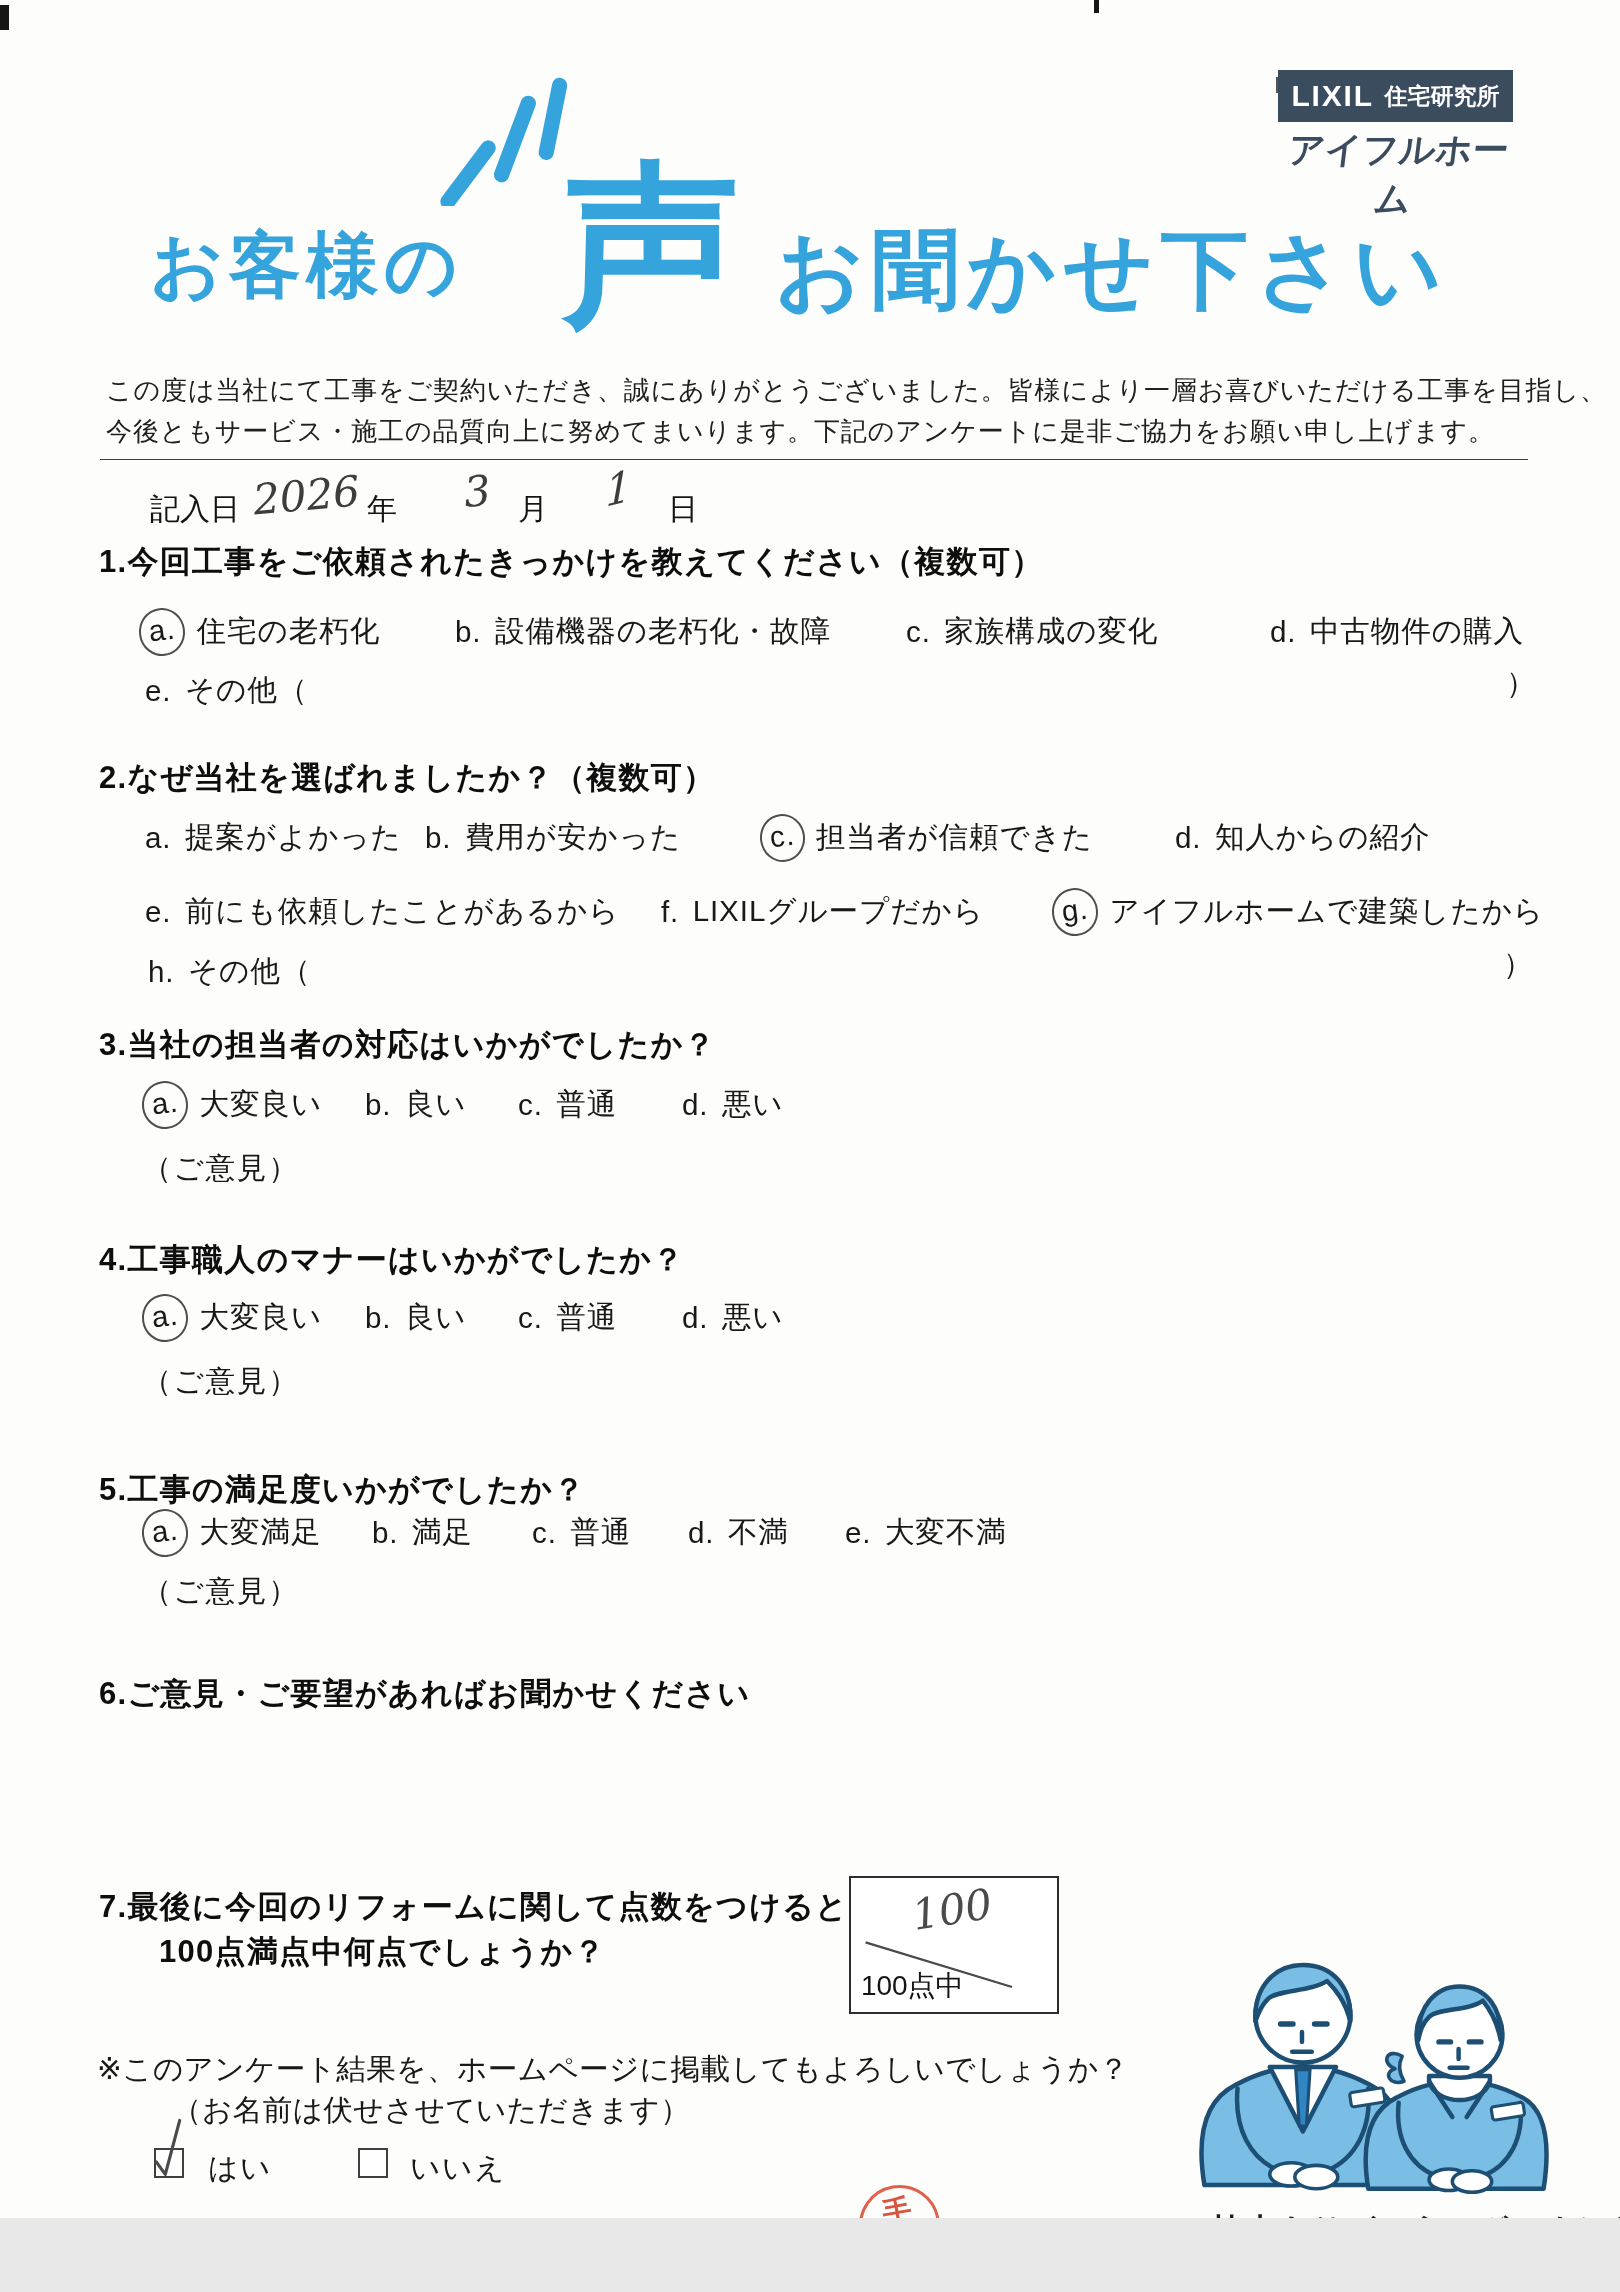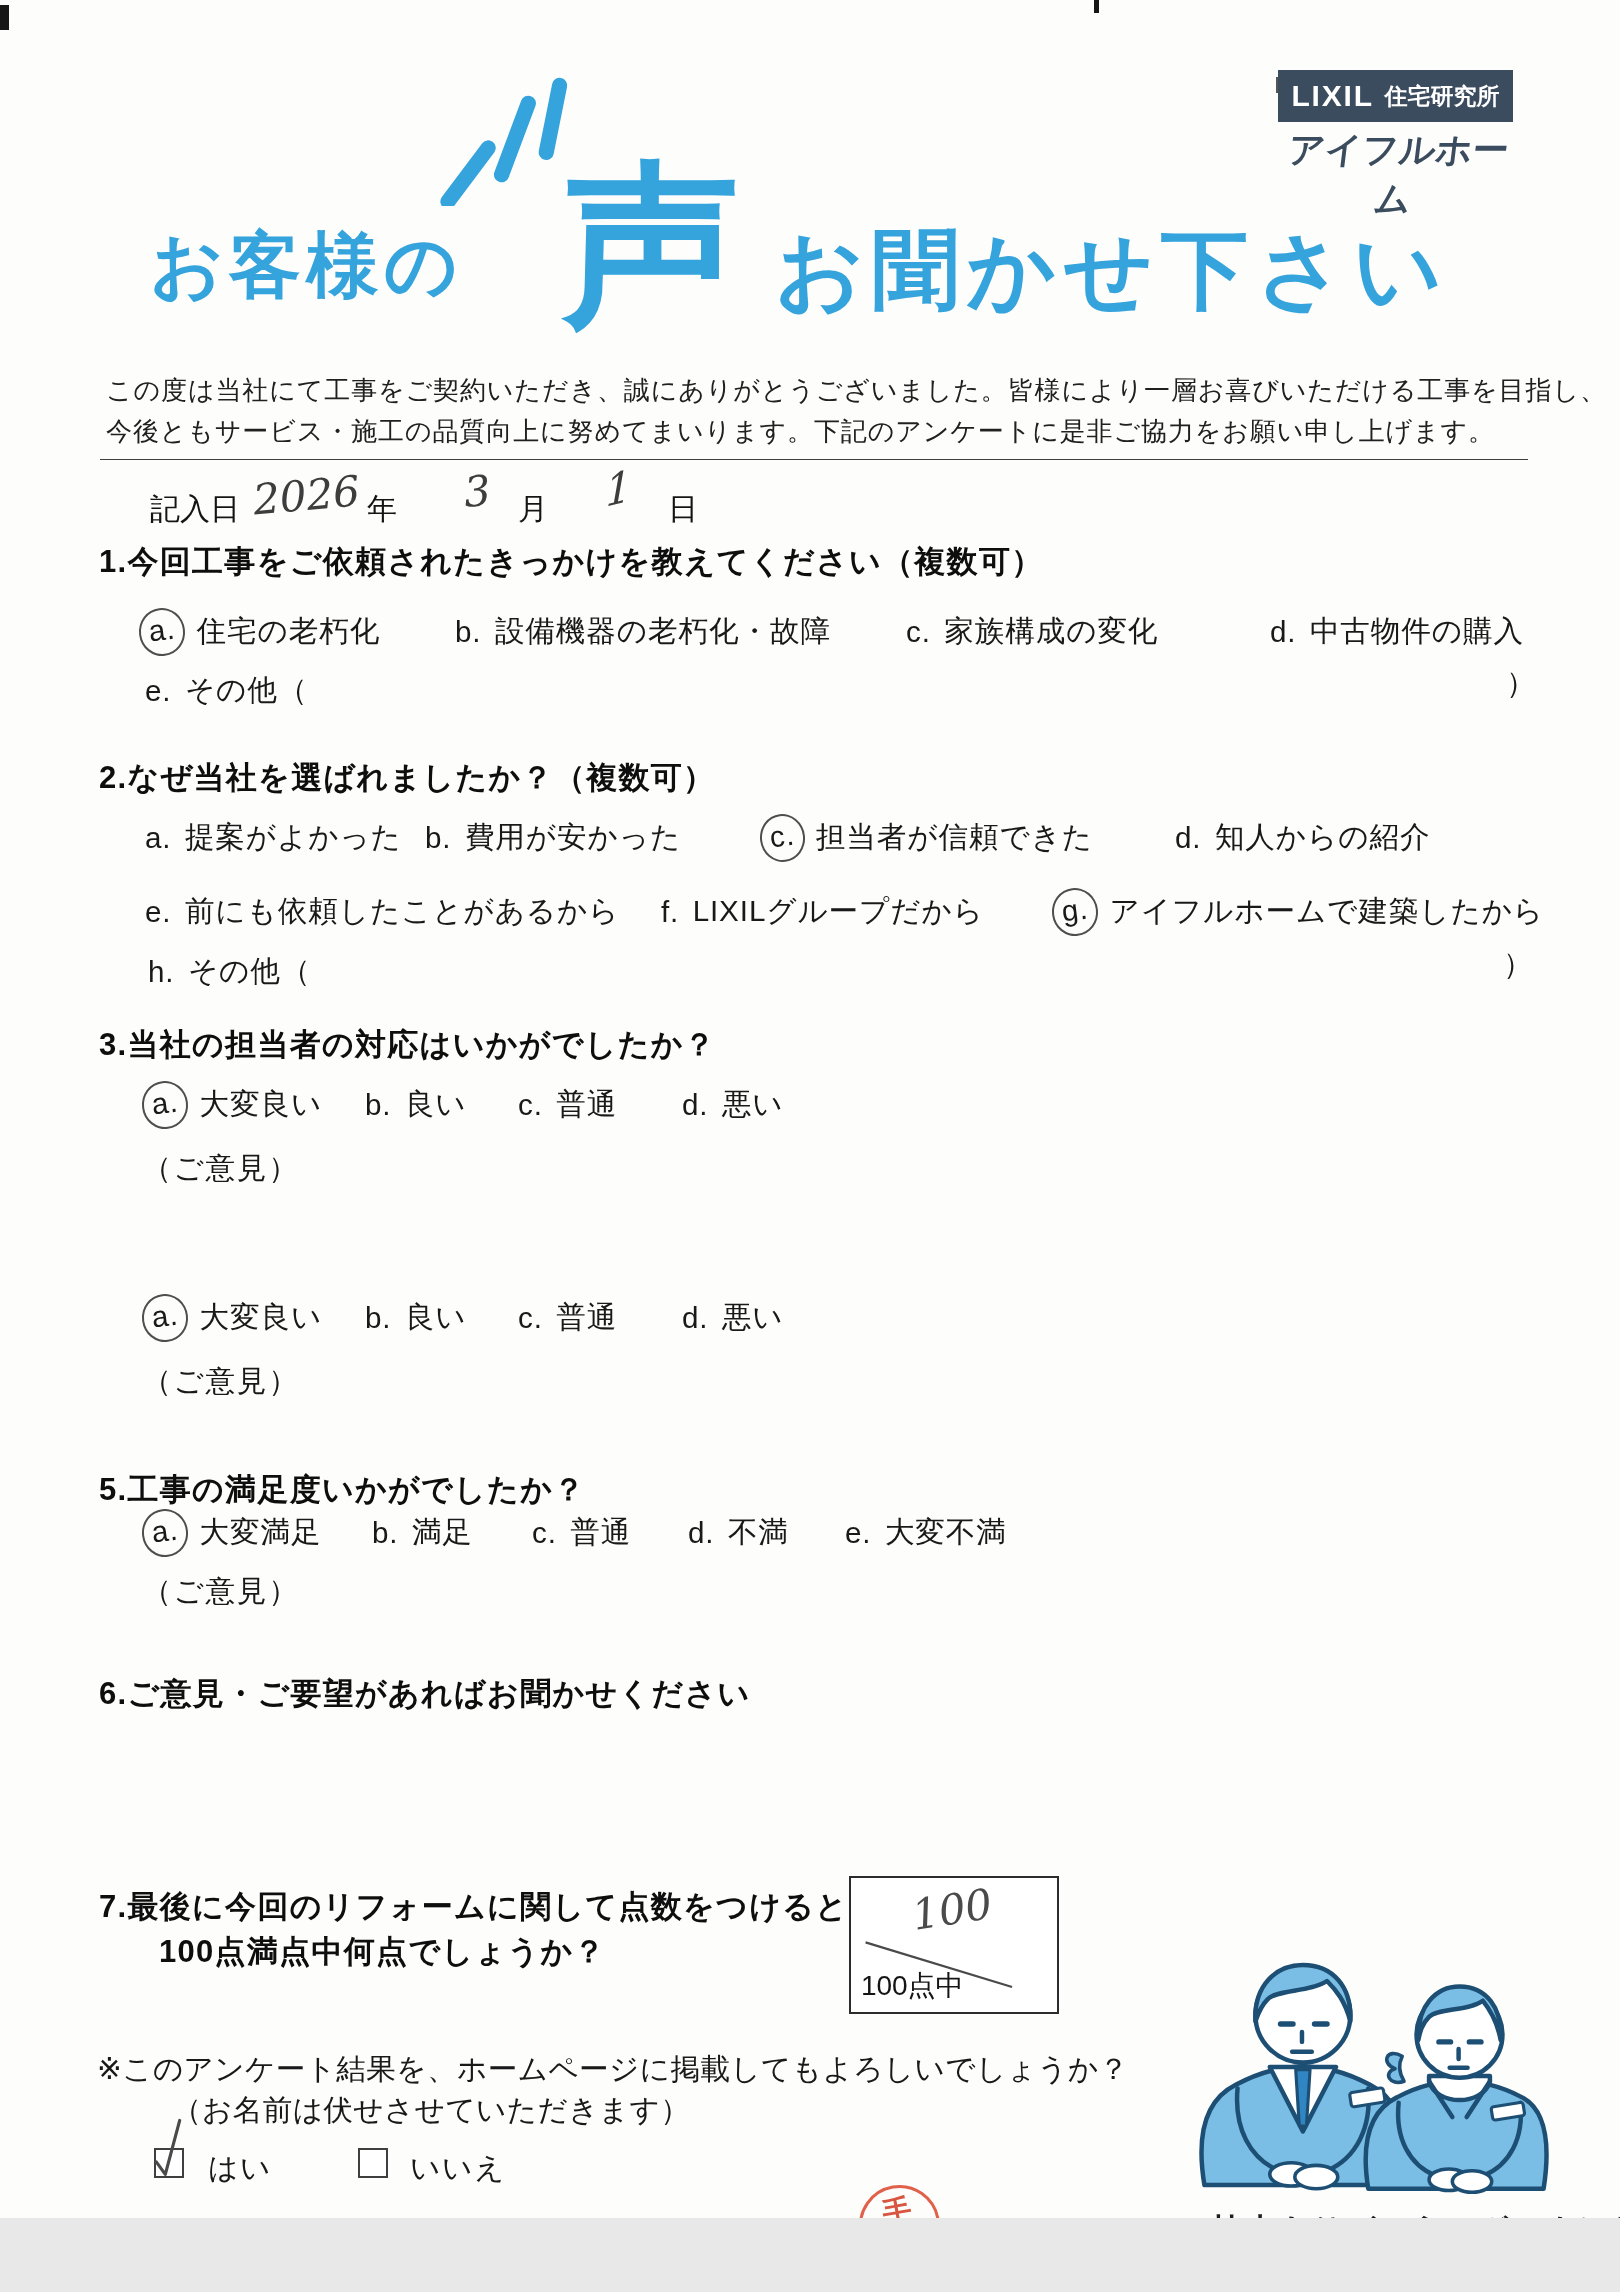--- a/index.html
+++ b/index.html
@@ -157,20 +157,21 @@
   <div class="opt" style="left:518px;top:1084px;">
     <span class="okey">c.</span>
     <span>普通</span>
   </div>
   <div class="opt" style="left:682px;top:1084px;">
     <span class="okey">d.</span>
     <span>悪い</span>
   </div>
   <div class="comment" style="left:142px;top:1148px;">（ご意見）</div>
 
+  <div class="qhead" style="left:99px;top:1239px;">4.工事職人のマナーはいかがでしたか？</div>
   <div class="opt" style="left:145px;top:1297px;">
     <span class="okey circ">a.</span>
     <span>大変良い</span>
   </div>
   <div class="opt" style="left:365px;top:1297px;">
     <span class="okey">b.</span>
     <span>良い</span>
   </div>
   <div class="opt" style="left:518px;top:1297px;">
     <span class="okey">c.</span>

